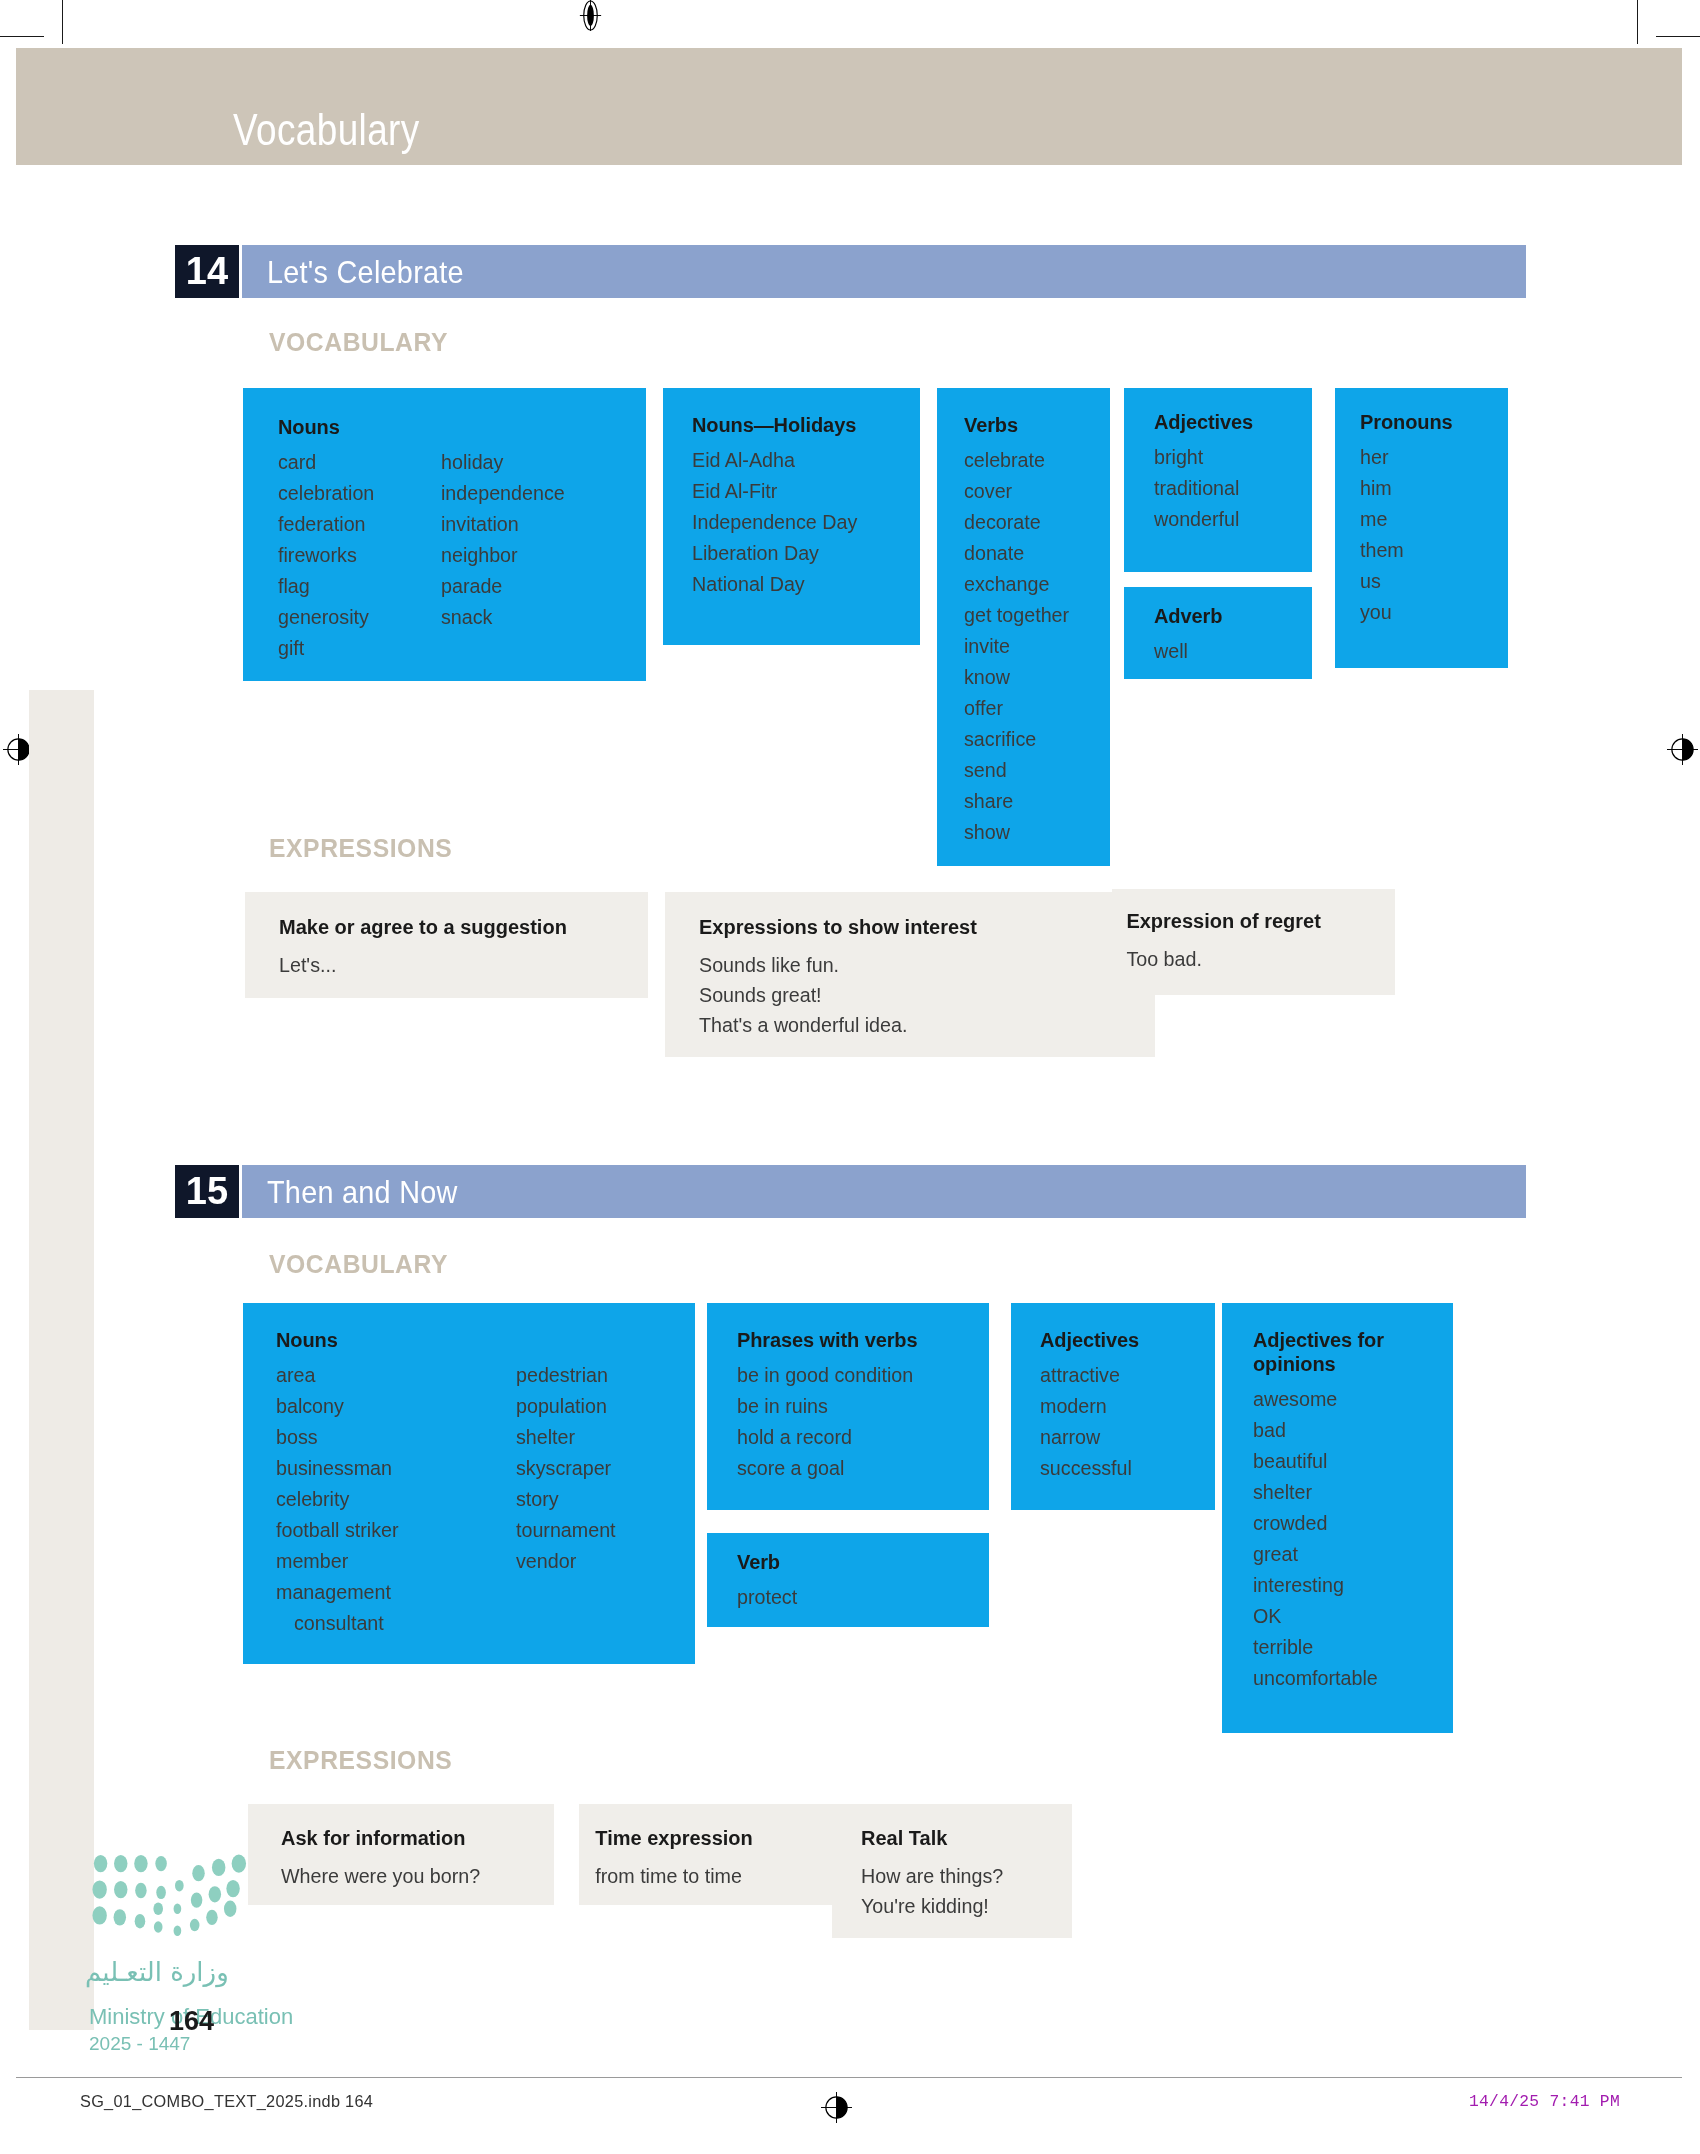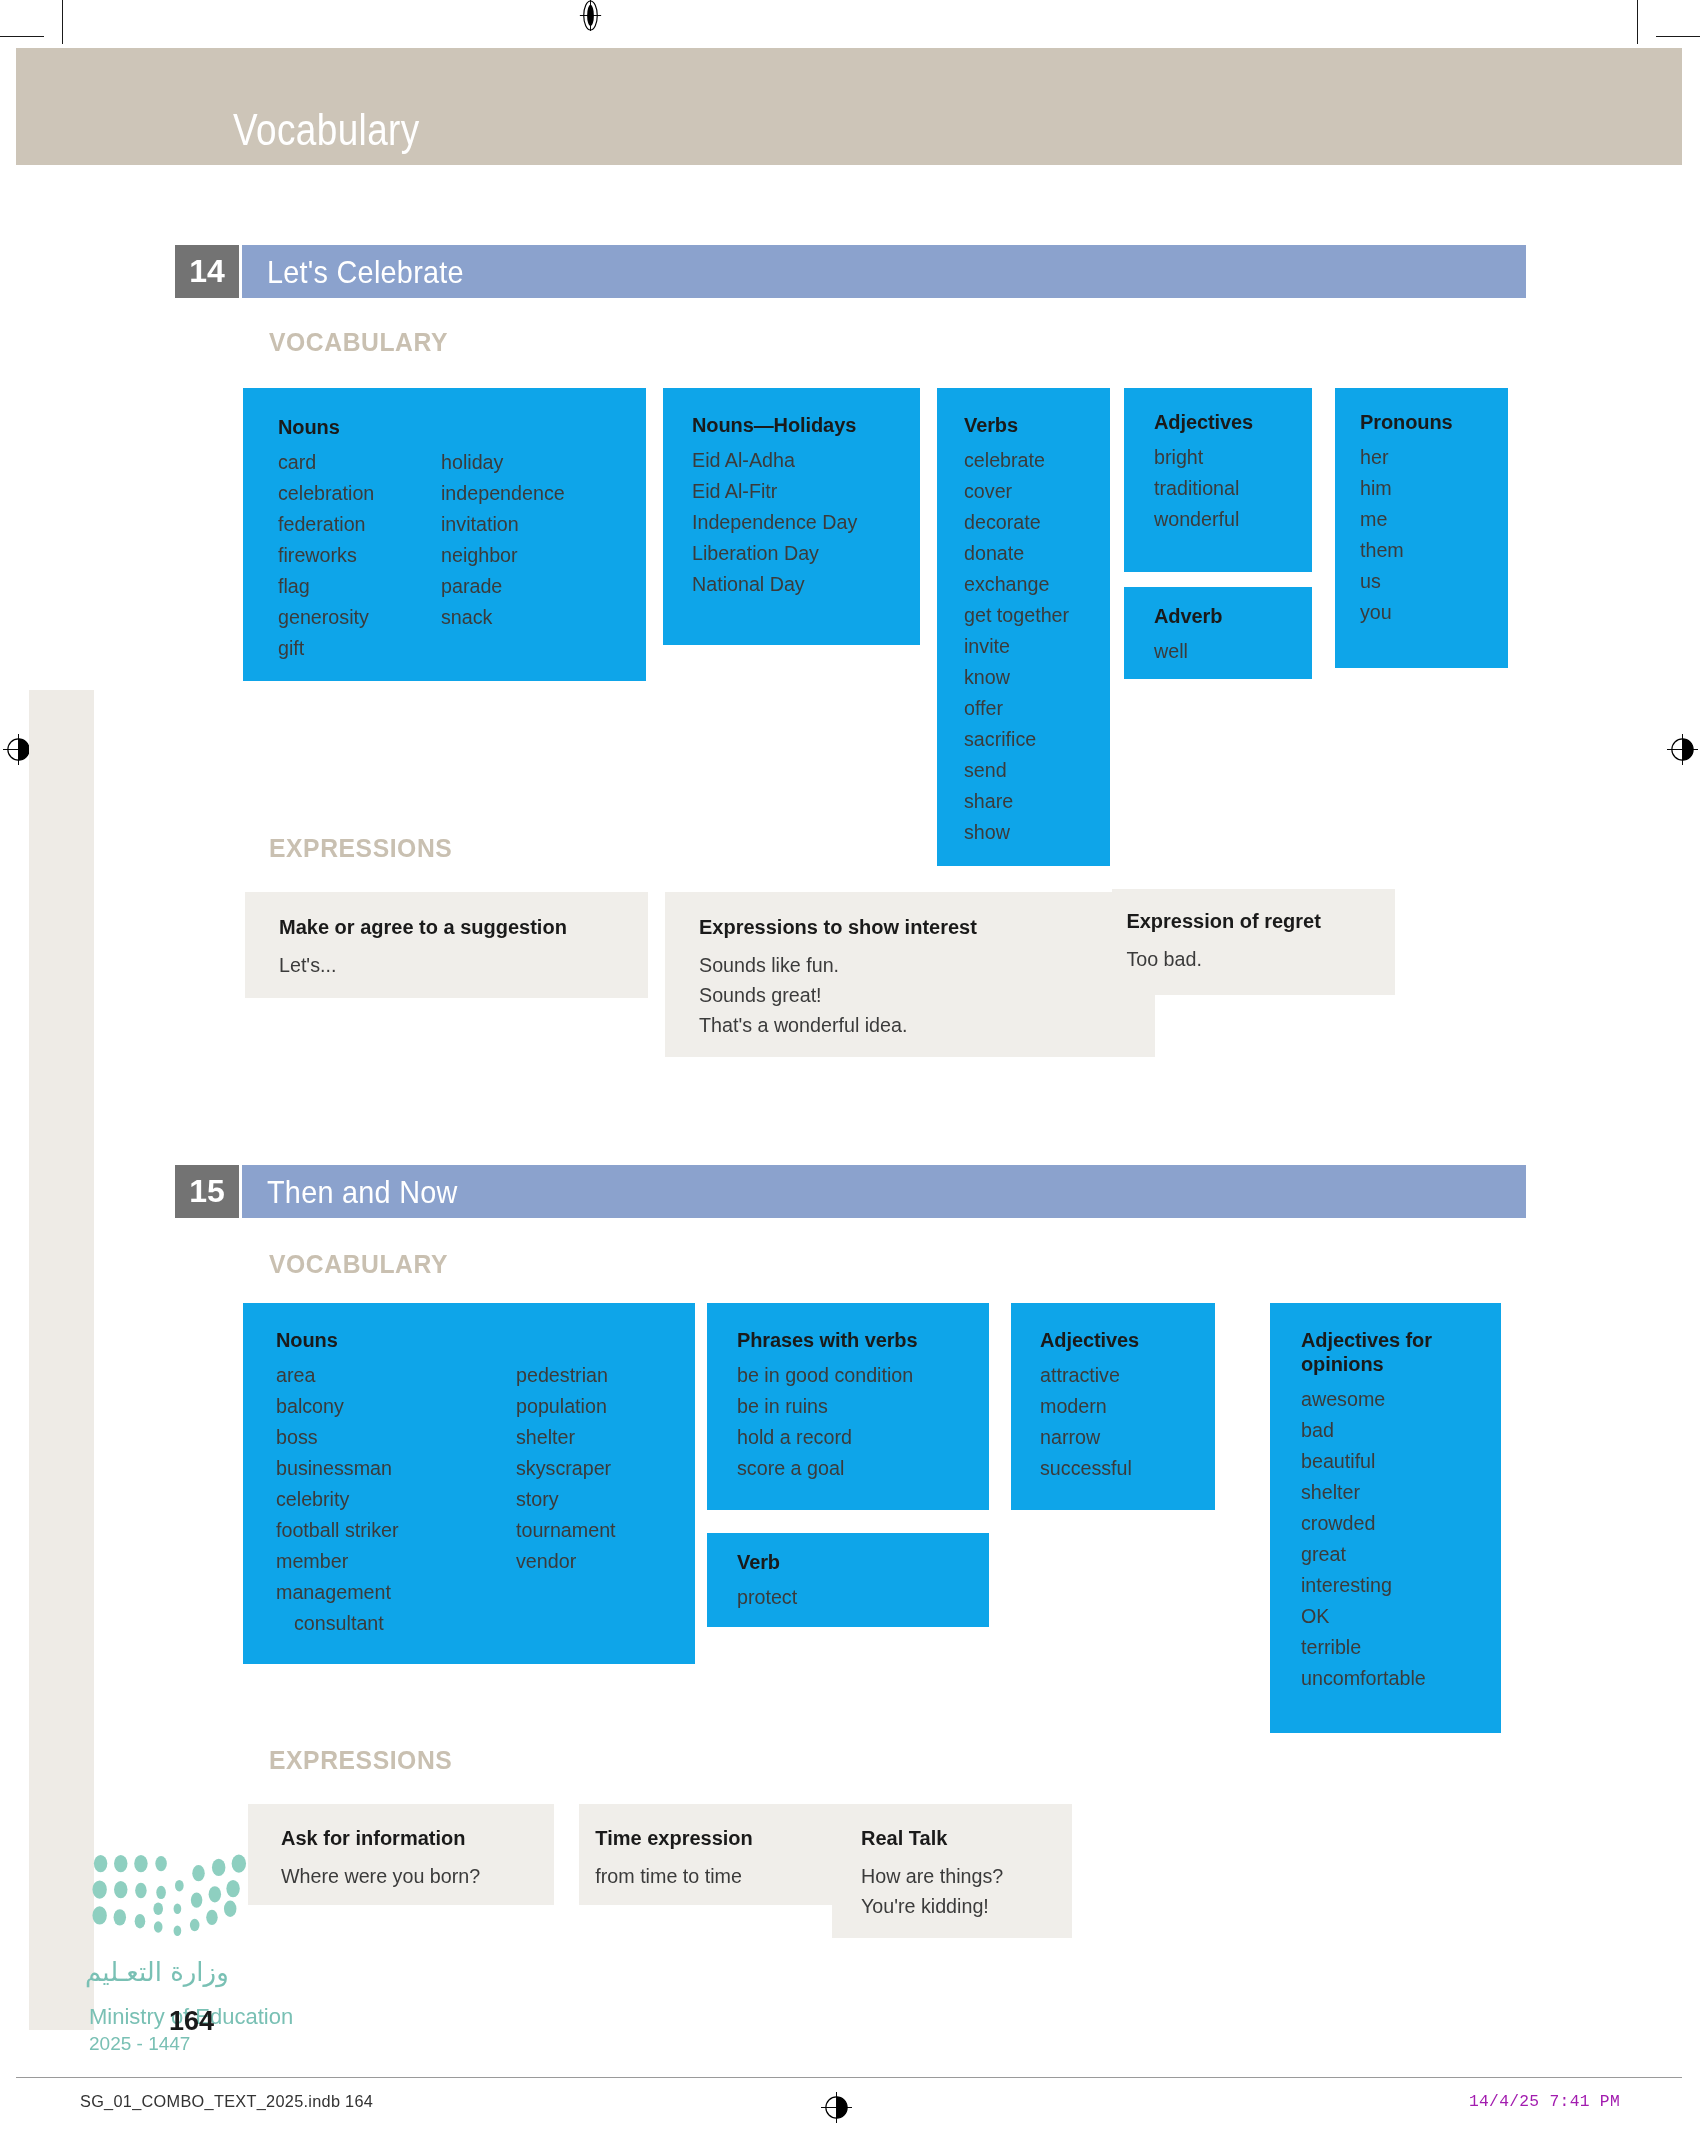--- a/index.html
+++ b/index.html
@@ -35,23 +35,23 @@
     position:absolute; left:29px; top:690px;
     width:65px; height:1340px;
     background:#eeebe6;
   }
 
   
   .unit-bar { position:absolute; height:53px; }
   .unit-num {
     position:absolute; left:0; top:0;
     width:64px; height:53px;
-    background:#737373; color:#fff;
-    font-family:"Liberation Sans Narrow","Liberation Sans",sans-serif;
-    font-weight:700; font-size:32px;
+    background:#0f172a; color:#fff;
+    font-family:"Liberation Sans Narrow","Liberation Sans",sans-serif;
+    font-weight:700; font-size:38px;
     display:flex; align-items:center; justify-content:center;
     transform-origin:center;
   }
   .unit-title-bg {
     position:absolute; left:67px; top:0;
     right:0; height:53px;
     background:#8ba2cd;
   }
   .unit-title {
     position:absolute; left:92px; top:8.6px;
@@ -382,21 +382,21 @@
     <div class="vbox-title">Adjectives</div>
     <div class="wordcol">
       <span class="word">attractive</span>
       <span class="word">modern</span>
       <span class="word">narrow</span>
       <span class="word">successful</span>
     </div>
   </div>
 </div>
 
-<div class="vbox" style="left:1222px;top:1303px;width:231px;height:430px;margin-left:48px;">
+<div class="vbox" style="left:1222px;top:1303px;width:231px;height:430px;">
   <div class="vbox-inner" style="left:31px;top:25px;width:192px;">
     <div class="vbox-title">Adjectives for opinions</div>
     <div class="wordcol">
       <span class="word">awesome</span>
       <span class="word">bad</span>
       <span class="word">beautiful</span>
       <span class="word">shelter</span>
       <span class="word">crowded</span>
       <span class="word">great</span>
       <span class="word">interesting</span>

